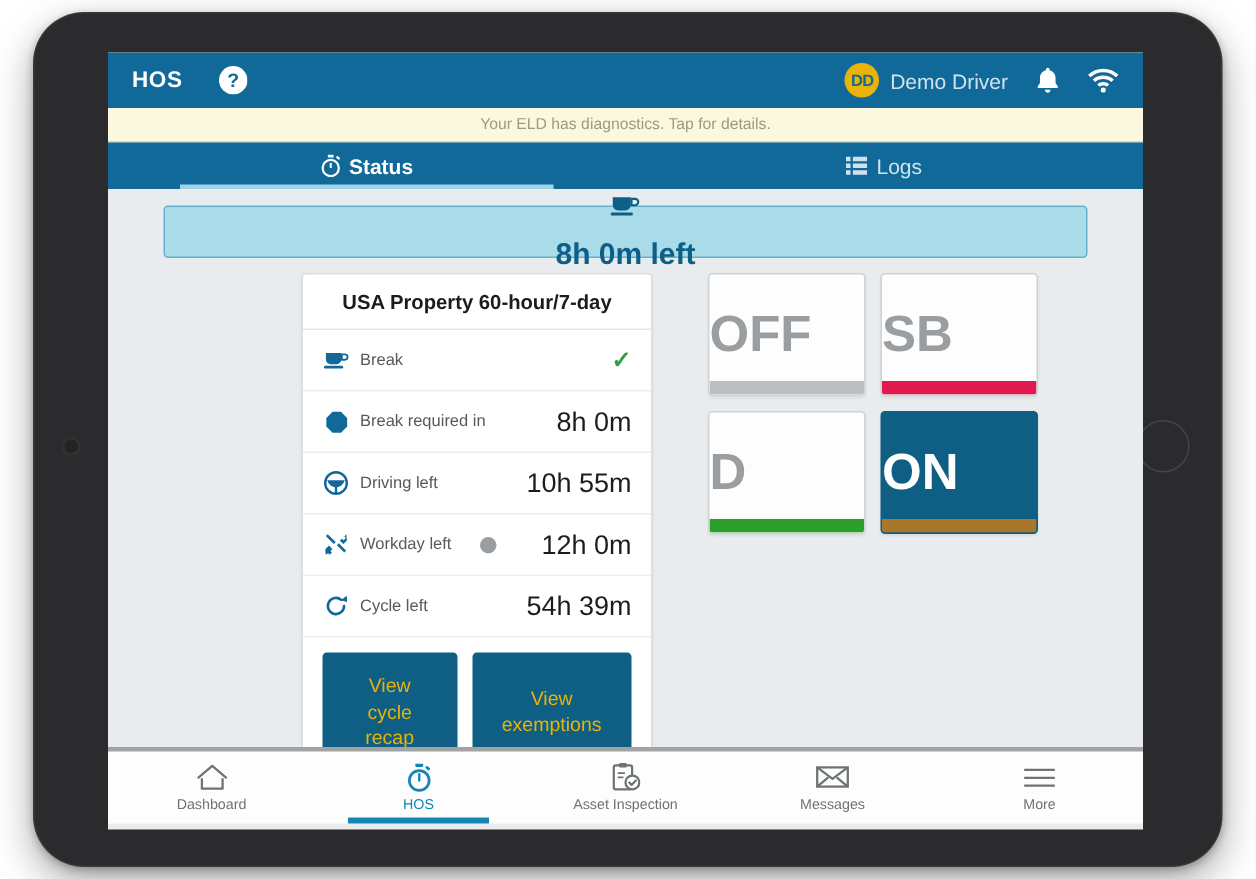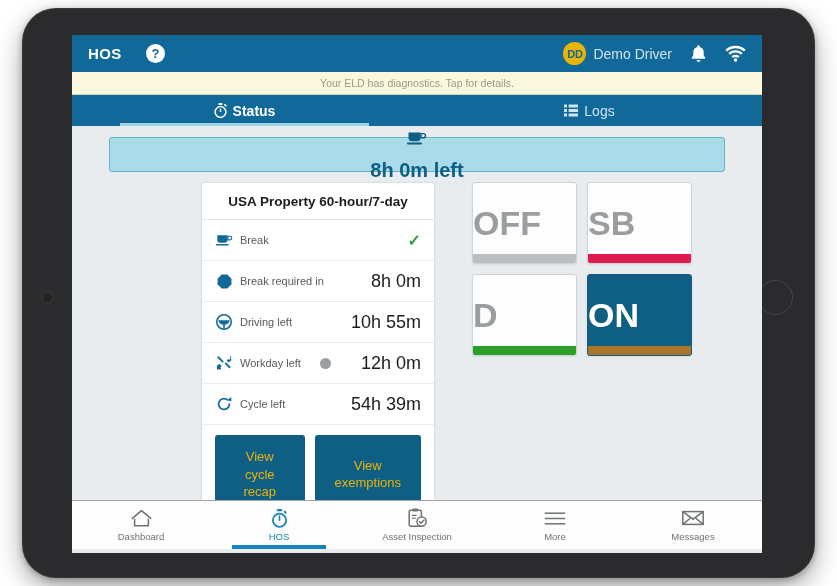--- a/index.html
+++ b/index.html
@@ -260,21 +260,21 @@
     border-color:#0f5f85;
   }
 
   
   #bottomnav{
     position:absolute;
     left:0; bottom:0;
     width: 100%;
     height: 48px;
     background:#fdfdfd;
-    border-top: 1px solid #a3a3a3;
+    border-top: 3px solid #a3a3a3;
     display:flex;
   }
   .nav-item{
     flex:1;
     display:flex; flex-direction:column; align-items:center; justify-content:center;
     gap: 3px;
     position:relative;
     color:#6d7275;
     cursor:pointer;
   }
@@ -495,37 +495,37 @@
               <line x1="3.8" y1="10.2" x2="7.6" y2="10.2" stroke="#6d7275" stroke-width="1.2"></line>
               <circle cx="13.6" cy="13.6" r="4.6" fill="#ffffff" stroke="#6d7275" stroke-width="1.5"></circle>
               <path d="M11.5 13.7l1.5 1.6 2.9-3" fill="none" stroke="#6d7275" stroke-width="1.5" stroke-linecap="round" stroke-linejoin="round"></path>
             </svg>
           </span>
           <span class="nav-label">Asset Inspection</span>
         </div>
 
         <div class="nav-item">
           <span class="nav-icon">
+            <svg width="22" height="16" viewBox="0 0 22 16">
+              <rect x="0.8" y="1.6" width="20.4" height="12.8" fill="none" stroke="#6d7275" stroke-width="1.5"></rect>
+              <path d="M0.8 1.6L11 9.2l10.2-7.6" fill="none" stroke="#6d7275" stroke-width="1.5"></path>
+              <path d="M0.8 14.4l7.4-6.2M21.2 14.4l-7.4-6.2" fill="none" stroke="#6d7275" stroke-width="1.5"></path>
+            </svg>
+          </span>
+          <span class="nav-label">Messages</span>
+        </div>
+
+        <div class="nav-item">
+          <span class="nav-icon">
             <svg width="22" height="15" viewBox="0 0 22 15">
               <line x1="0.8" y1="2.2" x2="21.2" y2="2.2" stroke="#6d7275" stroke-width="1.5"></line>
               <line x1="0.8" y1="7.5" x2="21.2" y2="7.5" stroke="#6d7275" stroke-width="1.5"></line>
               <line x1="0.8" y1="12.8" x2="21.2" y2="12.8" stroke="#6d7275" stroke-width="1.5"></line>
             </svg>
           </span>
           <span class="nav-label">More</span>
         </div>
 
-        <div class="nav-item">
-          <span class="nav-icon">
-            <svg width="22" height="16" viewBox="0 0 22 16">
-              <rect x="0.8" y="1.6" width="20.4" height="12.8" fill="none" stroke="#6d7275" stroke-width="1.5"></rect>
-              <path d="M0.8 1.6L11 9.2l10.2-7.6" fill="none" stroke="#6d7275" stroke-width="1.5"></path>
-              <path d="M0.8 14.4l7.4-6.2M21.2 14.4l-7.4-6.2" fill="none" stroke="#6d7275" stroke-width="1.5"></path>
-            </svg>
-          </span>
-          <span class="nav-label">Messages</span>
-        </div>
-
       </div>
 
     </div>
   </div>
 </div>
 
 </body></html>

